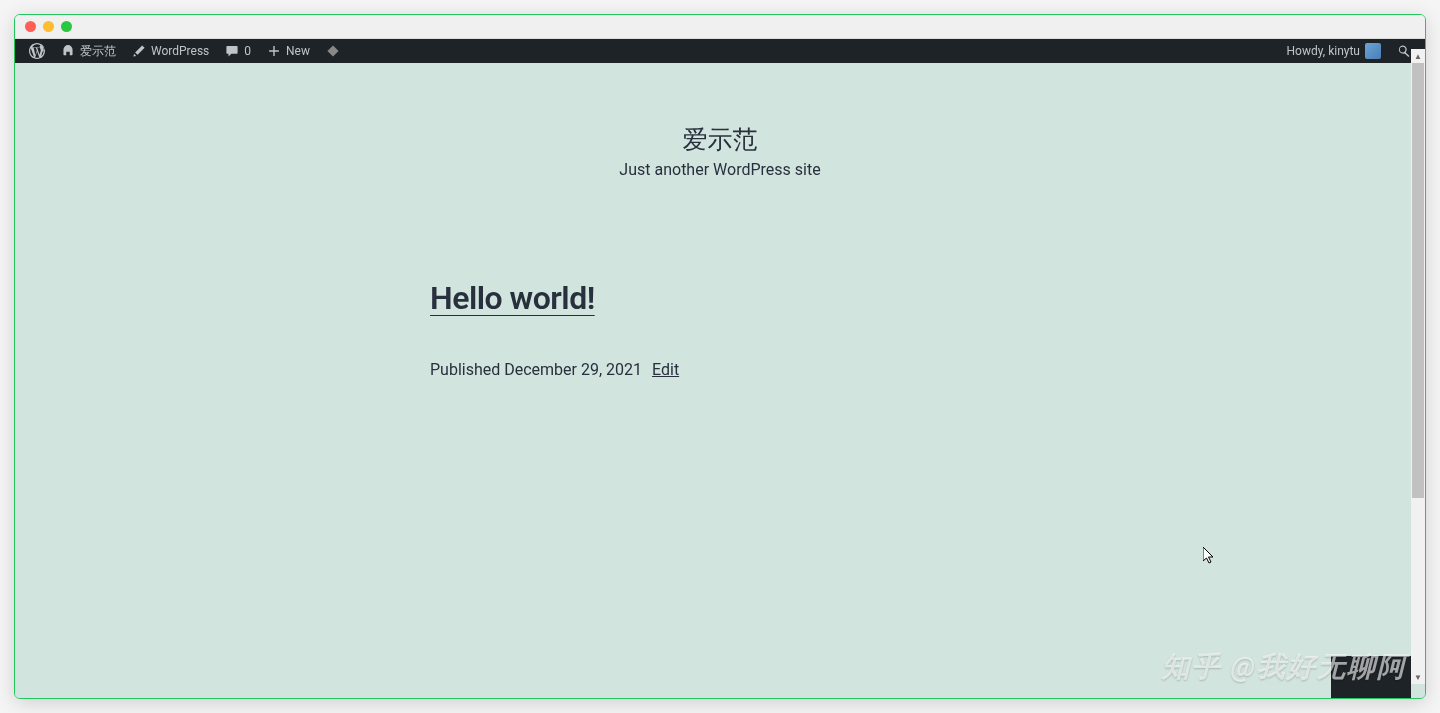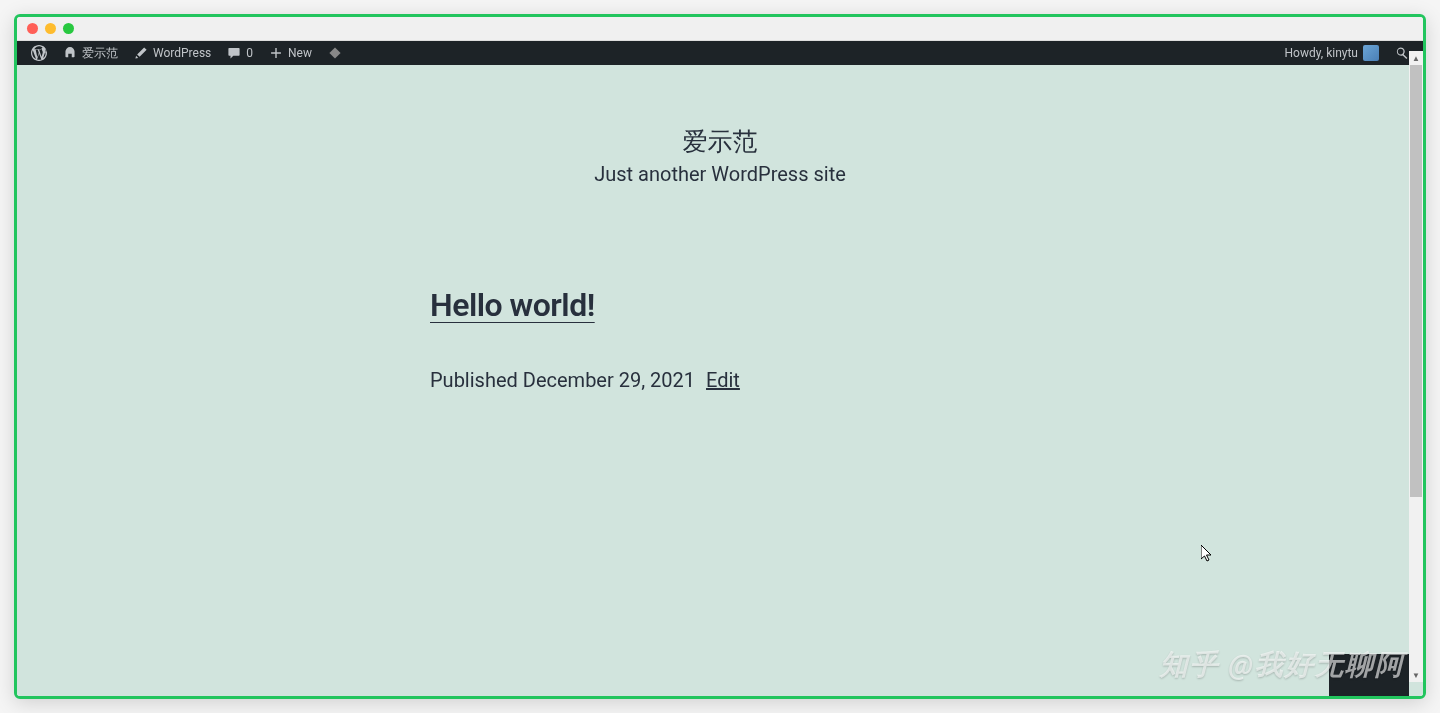--- a/index.html
+++ b/index.html
@@ -17,21 +17,21 @@
     .window {
       position: absolute;
       top: 14px;
       left: 14px;
       right: 14px;
       bottom: 14px;
       background: #fff;
       border-radius: 6px;
       box-shadow: 0 4px 20px rgba(0,0,0,0.15);
       overflow: hidden;
-      border: 3px solid #22c55e;
+      border: 1px solid #22c55e;
     }
     .window-titlebar {
       height: 24px;
       background: #f0f0f0;
       display: flex;
       align-items: center;
       padding-left: 10px;
       gap: 7px;
       border-bottom: 1px solid #ddd;
     }
@@ -94,21 +94,21 @@
       text-align: center;
       margin-bottom: 100px;
     }
     .site-title {
       font-size: 25px;
       font-weight: 500;
       color: #28303d;
       margin-bottom: 4px;
     }
     .site-tagline {
-      font-size: 20px;
+      font-size: 16px;
       color: #28303d;
     }
     .post {
       max-width: 620px;
       margin: 0 auto;
       padding: 0 20px;
     }
     .post-title {
       font-size: 32px;
       font-weight: 600;
@@ -119,21 +119,21 @@
       margin-bottom: 40px;
       letter-spacing: -0.5px;
     }
     .post-excerpt {
       font-size: 18px;
       color: #28303d;
       line-height: 1.6;
       margin-bottom: 50px;
     }
     .post-meta {
-      font-size: 20px;
+      font-size: 16px;
       color: #28303d;
       line-height: 1.6;
     }
     .post-meta a {
       color: #28303d;
       text-decoration: underline;
       margin-left: 6px;
     }
     .post-meta-row2 a {
       margin-left: 0;

